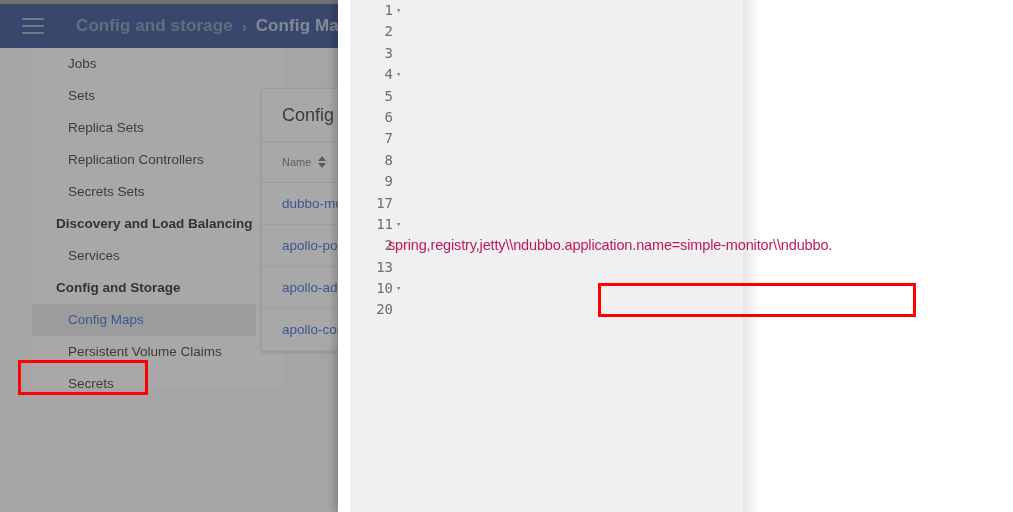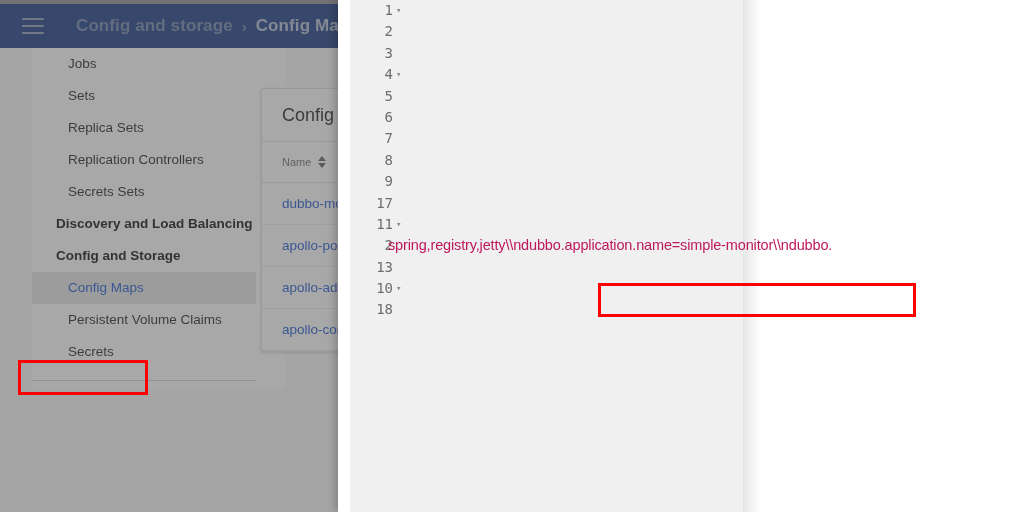--- a/index.html
+++ b/index.html
@@ -299,20 +299,21 @@
     </div>
   </div>
 
   <div class="sidebar" id="sidebar">
       <div class="nav-item"><span class="nav-label">Jobs</span></div>
       <div class="nav-item"><span class="nav-label">Sets</span></div>
       <div class="nav-item"><span class="nav-label">Replica Sets</span></div>
       <div class="nav-item"><span class="nav-label">Replication Controllers</span></div>
       <div class="nav-item"><span class="nav-label">Secrets Sets</span></div>
       <div class="nav-section">Discovery and Load Balancing</div>
+      <div class="nav-item"><span class="nav-label">Services</span></div>
       <div class="nav-section">Config and Storage</div>
       <div class="nav-item active"><span class="nav-label">Config Maps</span></div>
       <div class="nav-item"><span class="nav-label">Persistent Volume Claims</span></div>
       <div class="nav-item"><span class="nav-label">Secrets</span></div>
       <div class="nav-divider"></div>
       <div class="nav-spacer"></div>
       <div class="nav-section">Settings</div>
     </div>
 
   <div class="card">
@@ -383,19 +384,19 @@
         <div class="code-text" style="left: 50px;">spring,registry,jetty\\ndubbo.application.name=simple-monitor\\ndubbo.</div>
       </div>
       <div class="code-line">
         <div class="ln">13</div>
       </div>
       <div class="code-line">
         <div class="ln">10</div>
         <div class="fold">▾</div>
       </div>
       <div class="code-line">
-        <div class="ln">18</div>
+        <div class="ln">20</div>
       </div>
     </div>
 </div>
 
 <div class="annot" id="annot-configmaps"></div>
 <div class="annot" id="annot-code"></div>
 
 </body></html>

